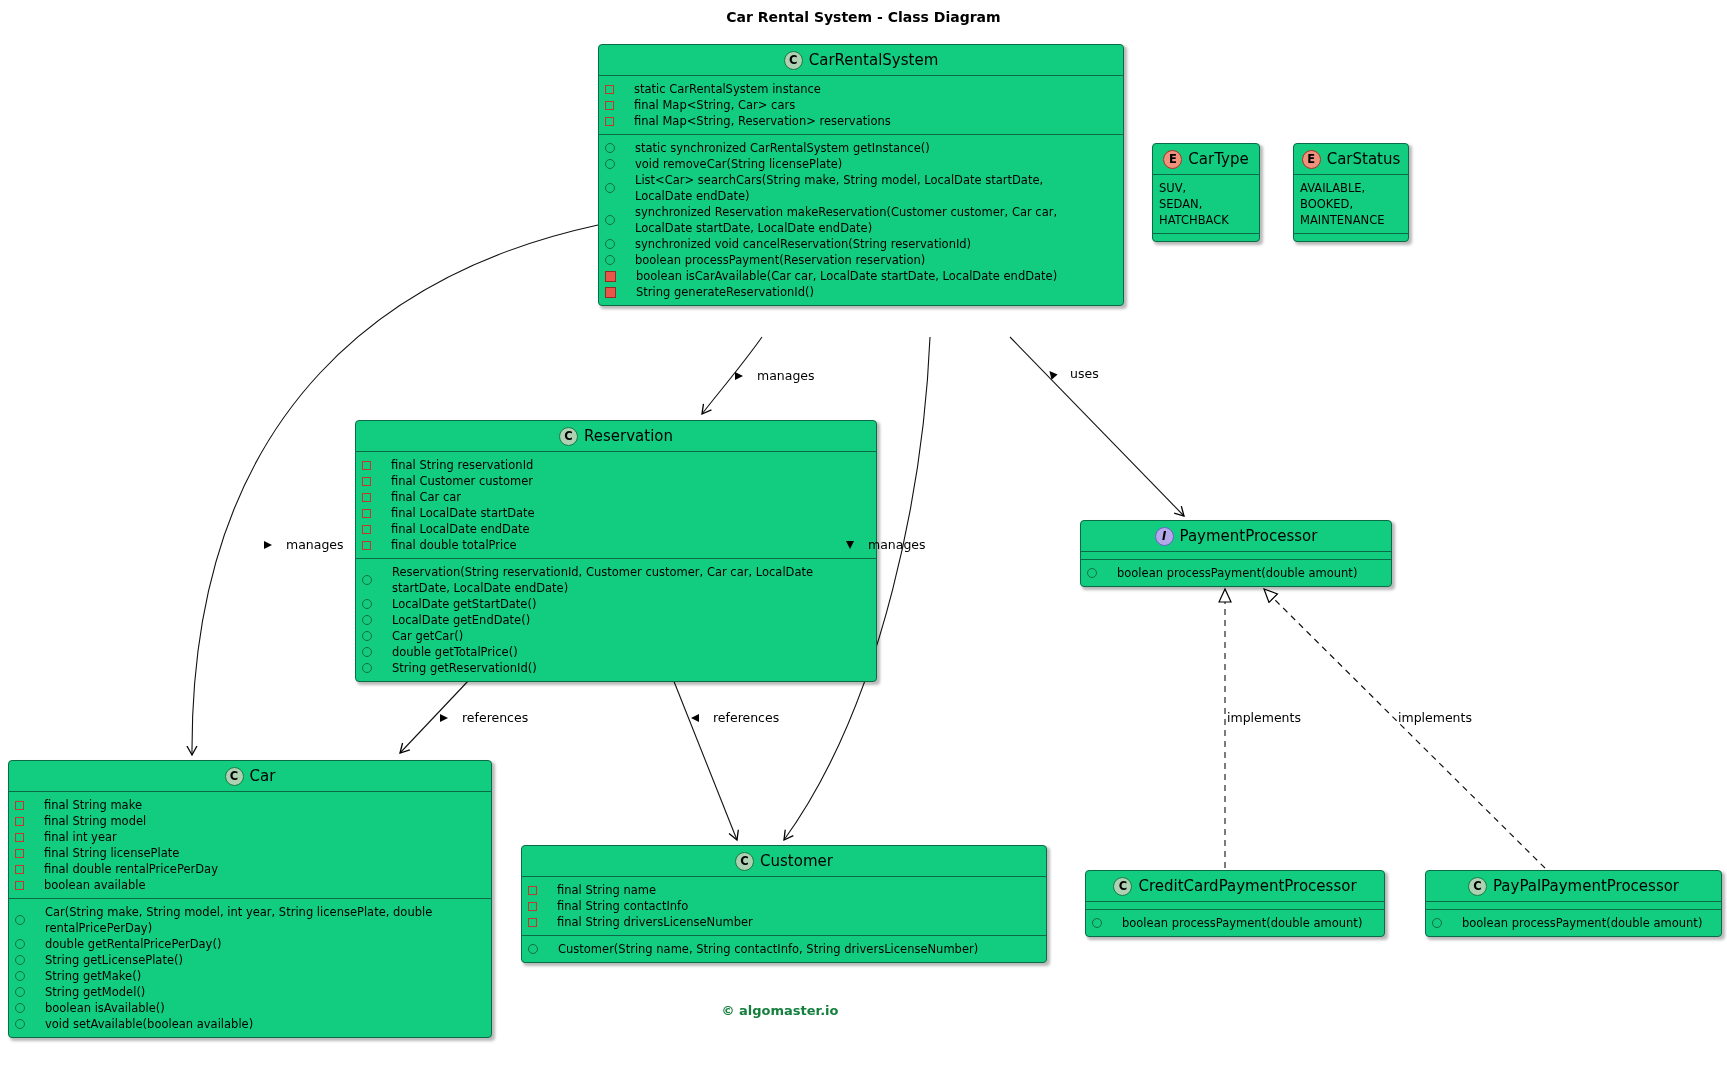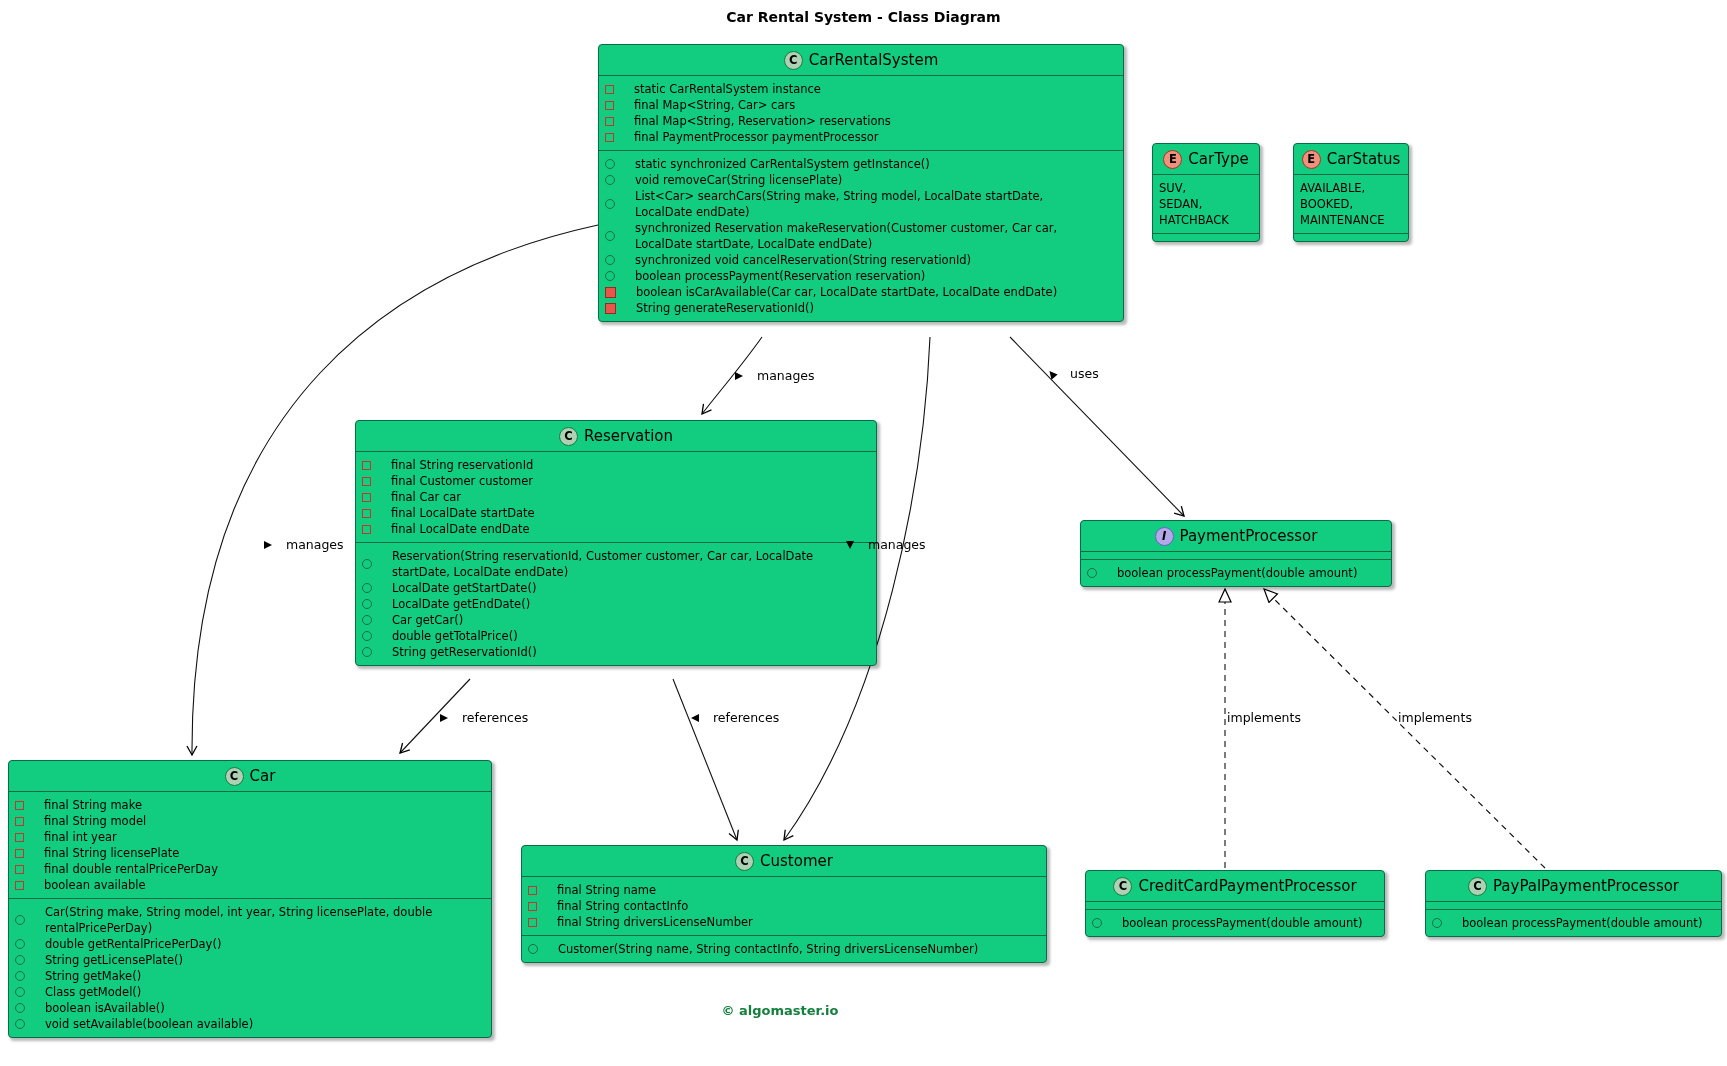--- a/index.html
+++ b/index.html
@@ -72,21 +72,20 @@
 
   <div class="uml-box" style="left:598px;top:44px;width:524px;">
     <div class="uml-title">
       <span class="badge badge-c">C</span>
       <span class="cls-name">CarRentalSystem</span>
     </div>
     <div class="compartment">
         <div class="member"><span class="vis vis-field"></span><span class="mtext">static CarRentalSystem instance</span></div>
         <div class="member"><span class="vis vis-field"></span><span class="mtext">final Map&lt;String, Car&gt; cars</span></div>
         <div class="member"><span class="vis vis-field"></span><span class="mtext">final Map&lt;String, Reservation&gt; reservations</span></div>
-        <div class="member"><span class="vis vis-field"></span><span class="mtext">final PaymentProcessor paymentProcessor</span></div>
       </div>
     <div class="compartment">
         <div class="member"><span class="vis vis-pub"></span><span class="mtext">static synchronized CarRentalSystem getInstance()</span></div>
         <div class="member"><span class="vis vis-pub"></span><span class="mtext">void removeCar(String licensePlate)</span></div>
         <div class="member"><span class="vis vis-pub"></span><span class="mtext">List&lt;Car&gt; searchCars(String make, String model, LocalDate startDate,
 LocalDate endDate)</span></div>
         <div class="member"><span class="vis vis-pub"></span><span class="mtext">synchronized Reservation makeReservation(Customer customer, Car car,
 LocalDate startDate, LocalDate endDate)</span></div>
         <div class="member"><span class="vis vis-pub"></span><span class="mtext">synchronized void cancelReservation(String reservationId)</span></div>
         <div class="member"><span class="vis vis-pub"></span><span class="mtext">boolean processPayment(Reservation reservation)</span></div>
@@ -125,20 +124,21 @@
     <div class="uml-title">
       <span class="badge badge-c">C</span>
       <span class="cls-name">Reservation</span>
     </div>
     <div class="compartment">
         <div class="member"><span class="vis vis-field"></span><span class="mtext">final String reservationId</span></div>
         <div class="member"><span class="vis vis-field"></span><span class="mtext">final Customer customer</span></div>
         <div class="member"><span class="vis vis-field"></span><span class="mtext">final Car car</span></div>
         <div class="member"><span class="vis vis-field"></span><span class="mtext">final LocalDate startDate</span></div>
         <div class="member"><span class="vis vis-field"></span><span class="mtext">final LocalDate endDate</span></div>
+        <div class="member"><span class="vis vis-field"></span><span class="mtext">final double totalPrice</span></div>
       </div>
     <div class="compartment">
         <div class="member"><span class="vis vis-pub"></span><span class="mtext">Reservation(String reservationId, Customer customer, Car car, LocalDate
 startDate, LocalDate endDate)</span></div>
         <div class="member"><span class="vis vis-pub"></span><span class="mtext">LocalDate getStartDate()</span></div>
         <div class="member"><span class="vis vis-pub"></span><span class="mtext">LocalDate getEndDate()</span></div>
         <div class="member"><span class="vis vis-pub"></span><span class="mtext">Car getCar()</span></div>
         <div class="member"><span class="vis vis-pub"></span><span class="mtext">double getTotalPrice()</span></div>
         <div class="member"><span class="vis vis-pub"></span><span class="mtext">String getReservationId()</span></div>
       </div>
@@ -167,21 +167,21 @@
         <div class="member"><span class="vis vis-field"></span><span class="mtext">final String licensePlate</span></div>
         <div class="member"><span class="vis vis-field"></span><span class="mtext">final double rentalPricePerDay</span></div>
         <div class="member"><span class="vis vis-field"></span><span class="mtext">boolean available</span></div>
       </div>
     <div class="compartment">
         <div class="member"><span class="vis vis-pub"></span><span class="mtext">Car(String make, String model, int year, String licensePlate, double
 rentalPricePerDay)</span></div>
         <div class="member"><span class="vis vis-pub"></span><span class="mtext">double getRentalPricePerDay()</span></div>
         <div class="member"><span class="vis vis-pub"></span><span class="mtext">String getLicensePlate()</span></div>
         <div class="member"><span class="vis vis-pub"></span><span class="mtext">String getMake()</span></div>
-        <div class="member"><span class="vis vis-pub"></span><span class="mtext">Class getModel()</span></div>
+        <div class="member"><span class="vis vis-pub"></span><span class="mtext">String getModel()</span></div>
         <div class="member"><span class="vis vis-pub"></span><span class="mtext">boolean isAvailable()</span></div>
         <div class="member"><span class="vis vis-pub"></span><span class="mtext">void setAvailable(boolean available)</span></div>
       </div>
   </div>
 
   <div class="uml-box" style="left:521px;top:845px;width:524px;">
     <div class="uml-title">
       <span class="badge badge-c">C</span>
       <span class="cls-name">Customer</span>
     </div>

